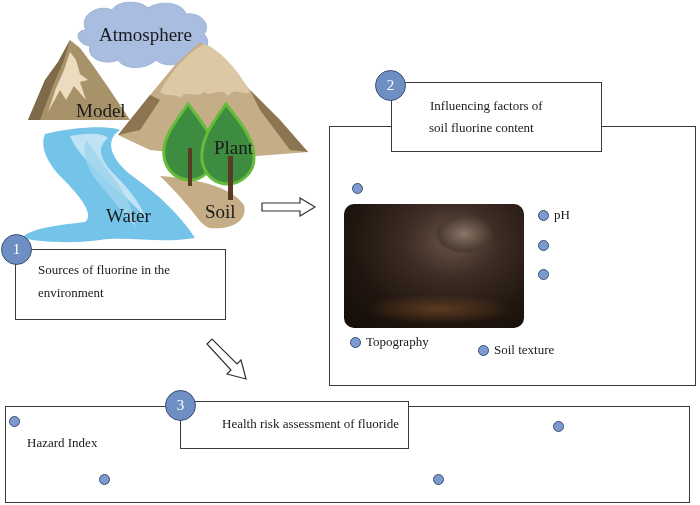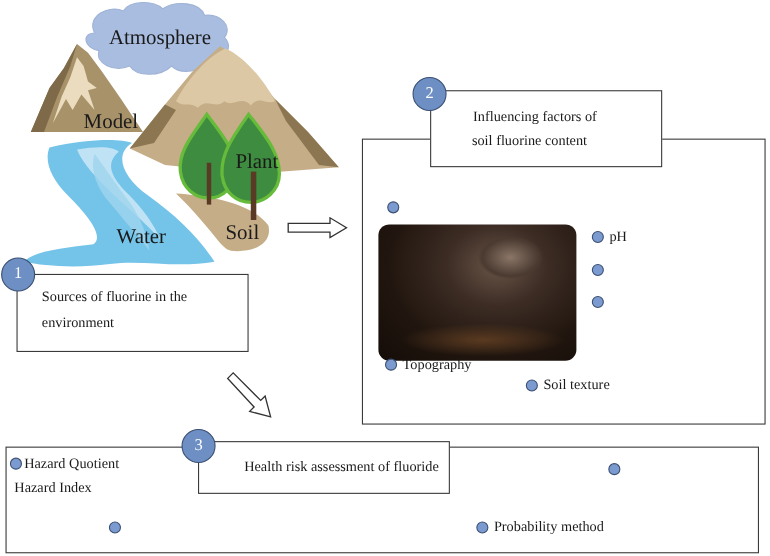--- a/index.html
+++ b/index.html
@@ -78,25 +78,25 @@
 
 <div class="abs" style="left:344px;top:204px;width:180px;height:124px;border-radius:10px;overflow:hidden;background:radial-gradient(ellipse at 60% 30%, #6a5548 0%, #3c2c24 30%, #21160f 65%, #140c08 100%);">
   <div class="abs" style="left:90px;top:10px;width:60px;height:40px;border-radius:50%;background:radial-gradient(#8b7668,#4a3a30 60%,transparent 70%);"></div>
   <div class="abs" style="left:20px;top:90px;width:150px;height:30px;background:radial-gradient(ellipse,#5a3a20 0%,transparent 70%);"></div>
 </div>
 
 <span class="txt" style="left:352px;top:180px;"><span class="bullet"></span></span>
 <span class="txt" style="left:538px;top:207px;"><span class="bullet"></span><span>pH</span></span>
 <span class="txt" style="left:538px;top:237px;"><span class="bullet"></span></span>
 <span class="txt" style="left:538px;top:266px;"><span class="bullet" style="margin-right:2px;"></span></span>
-<span class="txt" style="left:350px;top:323px;"><span class="bullet"></span><span>Topography</span></span>
+<span class="txt" style="left:350px;top:334px;"><span class="bullet"></span><span>Topography</span></span>
 <span class="txt" style="left:478px;top:342px;"><span class="bullet"></span><span>Soil texture</span></span>
 
 <div class="box" style="left:5px;top:406px;width:685px;height:97px;"></div>
 <div class="box" style="left:180px;top:401px;width:229px;height:48px;"></div>
 <div class="badge" style="left:165px;top:390px;">3</div>
 <span class="txt" style="left:222px;top:416px;">Health risk assessment of fluoride</span>
 
-<span class="txt" style="left:9px;top:413px;"><span class="bullet" style="margin-right:2px;"></span><span>Hazard Quotient</span></span>
-<span class="txt" style="left:13px;top:435px;text-align:center;">Hazard Index</span>
+<span class="txt" style="left:9px;top:413px;"><span class="bullet" style="margin-right:2px;"></span></span>
+<span class="txt" style="left:27px;top:435px;text-align:center;">Hazard Index</span>
 <span class="txt" style="left:553px;top:418px;"><span class="bullet"></span></span>
 <span class="txt" style="left:99px;top:471px;"><span class="bullet"></span></span>
-<span class="txt" style="left:433px;top:471px;"><span class="bullet"></span><span>Probability method</span></span>
+<span class="txt" style="left:433px;top:471px;"><span class="bullet"></span></span>
 
 </body></html>

